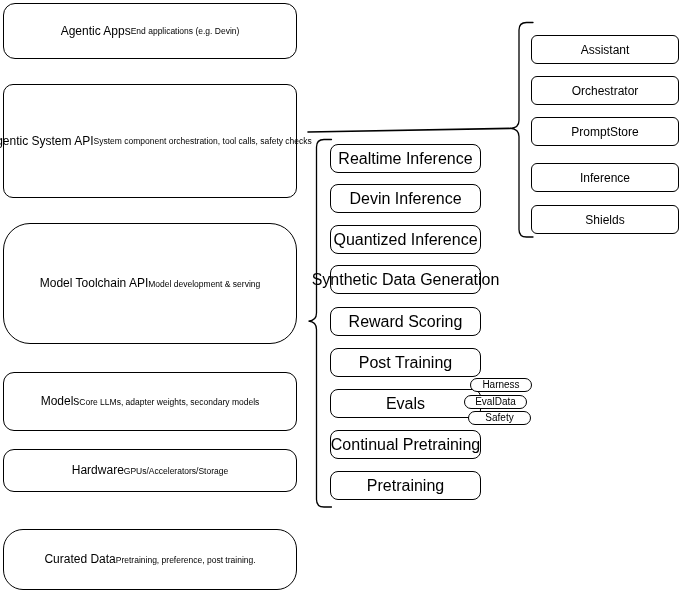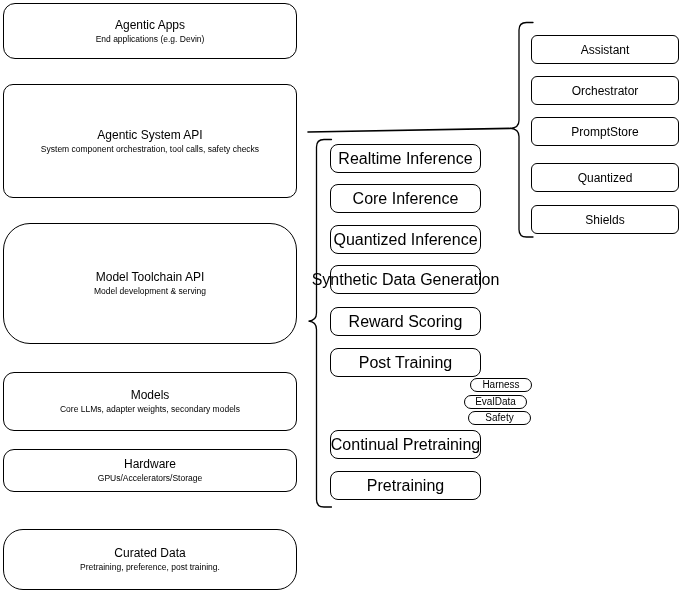--- a/index.html
+++ b/index.html
@@ -23,21 +23,21 @@
     height: 591px;
     z-index: 0;
     pointer-events: none;
   }
   .node {
     position: absolute;
     box-sizing: border-box;
     background: #ffffff;
     border: 1.3px solid #000000;
     display: flex;
-    flex-direction: column;
+    flex-direction: row;
     align-items: center;
     justify-content: center;
     text-align: center;
     z-index: 1;
     color: #000000;
   }
   .stack {
     left: 3px;
     width: 294px;
   }
@@ -122,33 +122,36 @@
 
   <div class="node stack" style="top:529px;height:61px;border-radius:20px">
     <div class="title">Curated Data</div>
     <div class="sub">Pretraining, preference, post training.</div>
   </div>
 
   <div class="node item" style="top:144px">
     <div class="label">Realtime Inference</div>
   </div>
   <div class="node item" style="top:184px">
-    <div class="label">Core Inference</div>
+    <div class="label">Devin Inference</div>
   </div>
   <div class="node item" style="top:225px">
     <div class="label">Quantized Inference</div>
   </div>
   <div class="node item" style="top:265px">
     <div class="label">Synthetic Data Generation</div>
   </div>
   <div class="node item" style="top:307px">
     <div class="label">Reward Scoring</div>
   </div>
   <div class="node item" style="top:348px">
     <div class="label">Post Training</div>
+  </div>
+  <div class="node item" style="top:389px">
+    <div class="label">Evals</div>
   </div>
   <div class="node item" style="top:430px">
     <div class="label">Continual Pretraining</div>
   </div>
   <div class="node item" style="top:471px">
     <div class="label">Pretraining</div>
   </div>
 
   <div class="pill" style="left:470px;top:378px;width:62px;height:14px">
     <div class="label">Harness</div>
@@ -163,19 +166,19 @@
   <div class="node comp" style="top:35px">
     <div class="label">Assistant</div>
   </div>
   <div class="node comp" style="top:76px">
     <div class="label">Orchestrator</div>
   </div>
   <div class="node comp" style="top:117px">
     <div class="label">PromptStore</div>
   </div>
   <div class="node comp" style="top:163px">
-    <div class="label">Quantized</div>
+    <div class="label">Inference</div>
   </div>
   <div class="node comp" style="top:205px">
     <div class="label">Shields</div>
   </div>
 
 </div>
 
 </body></html>

